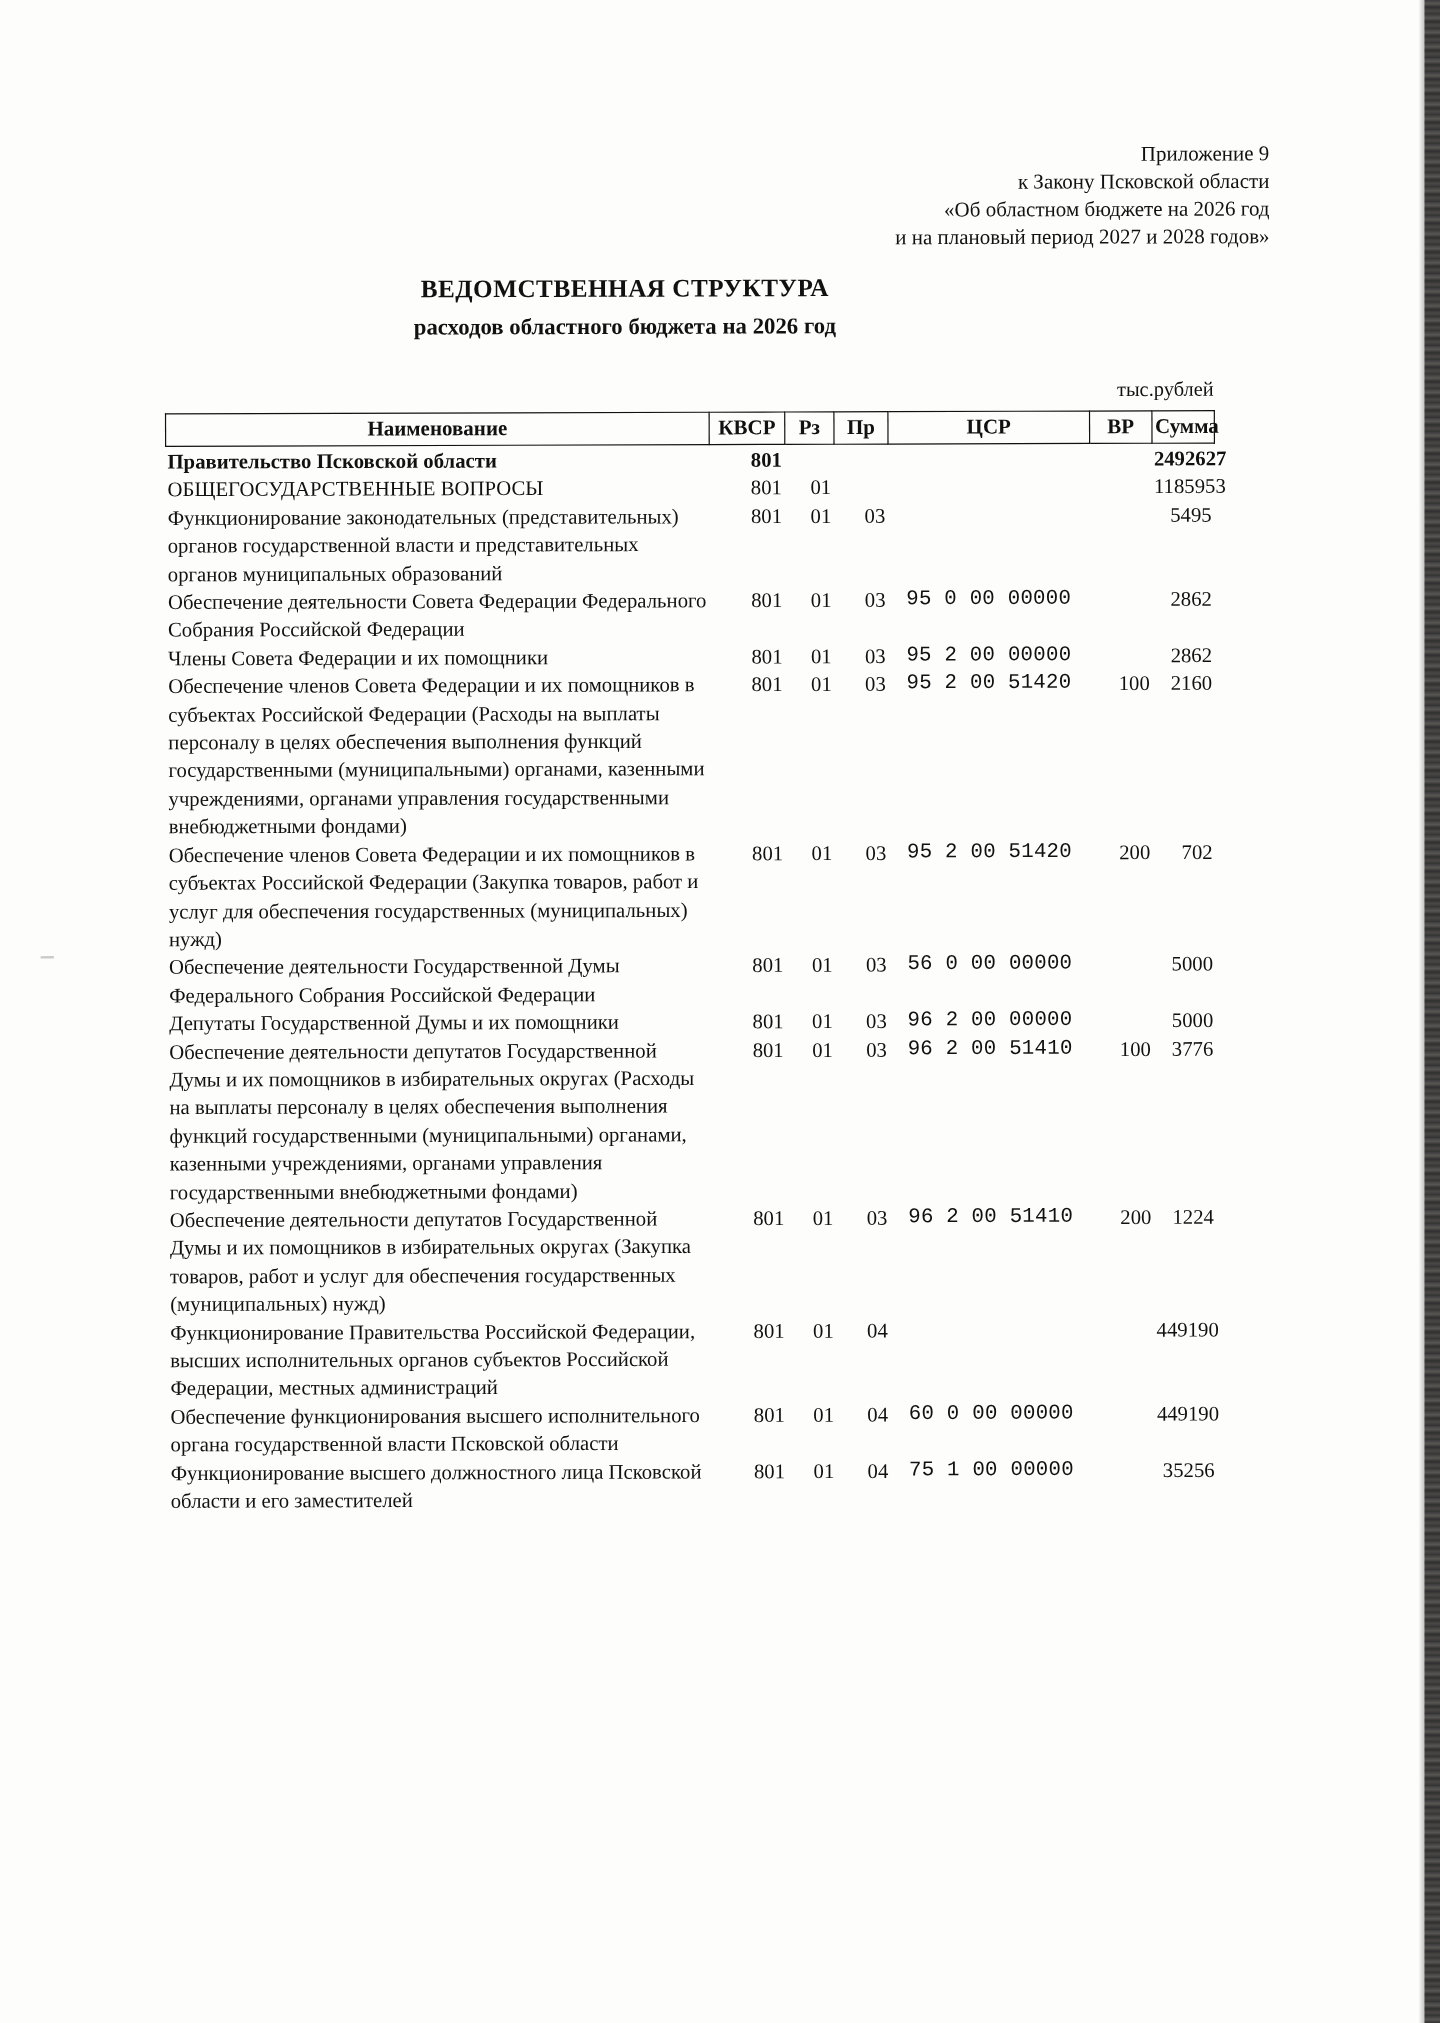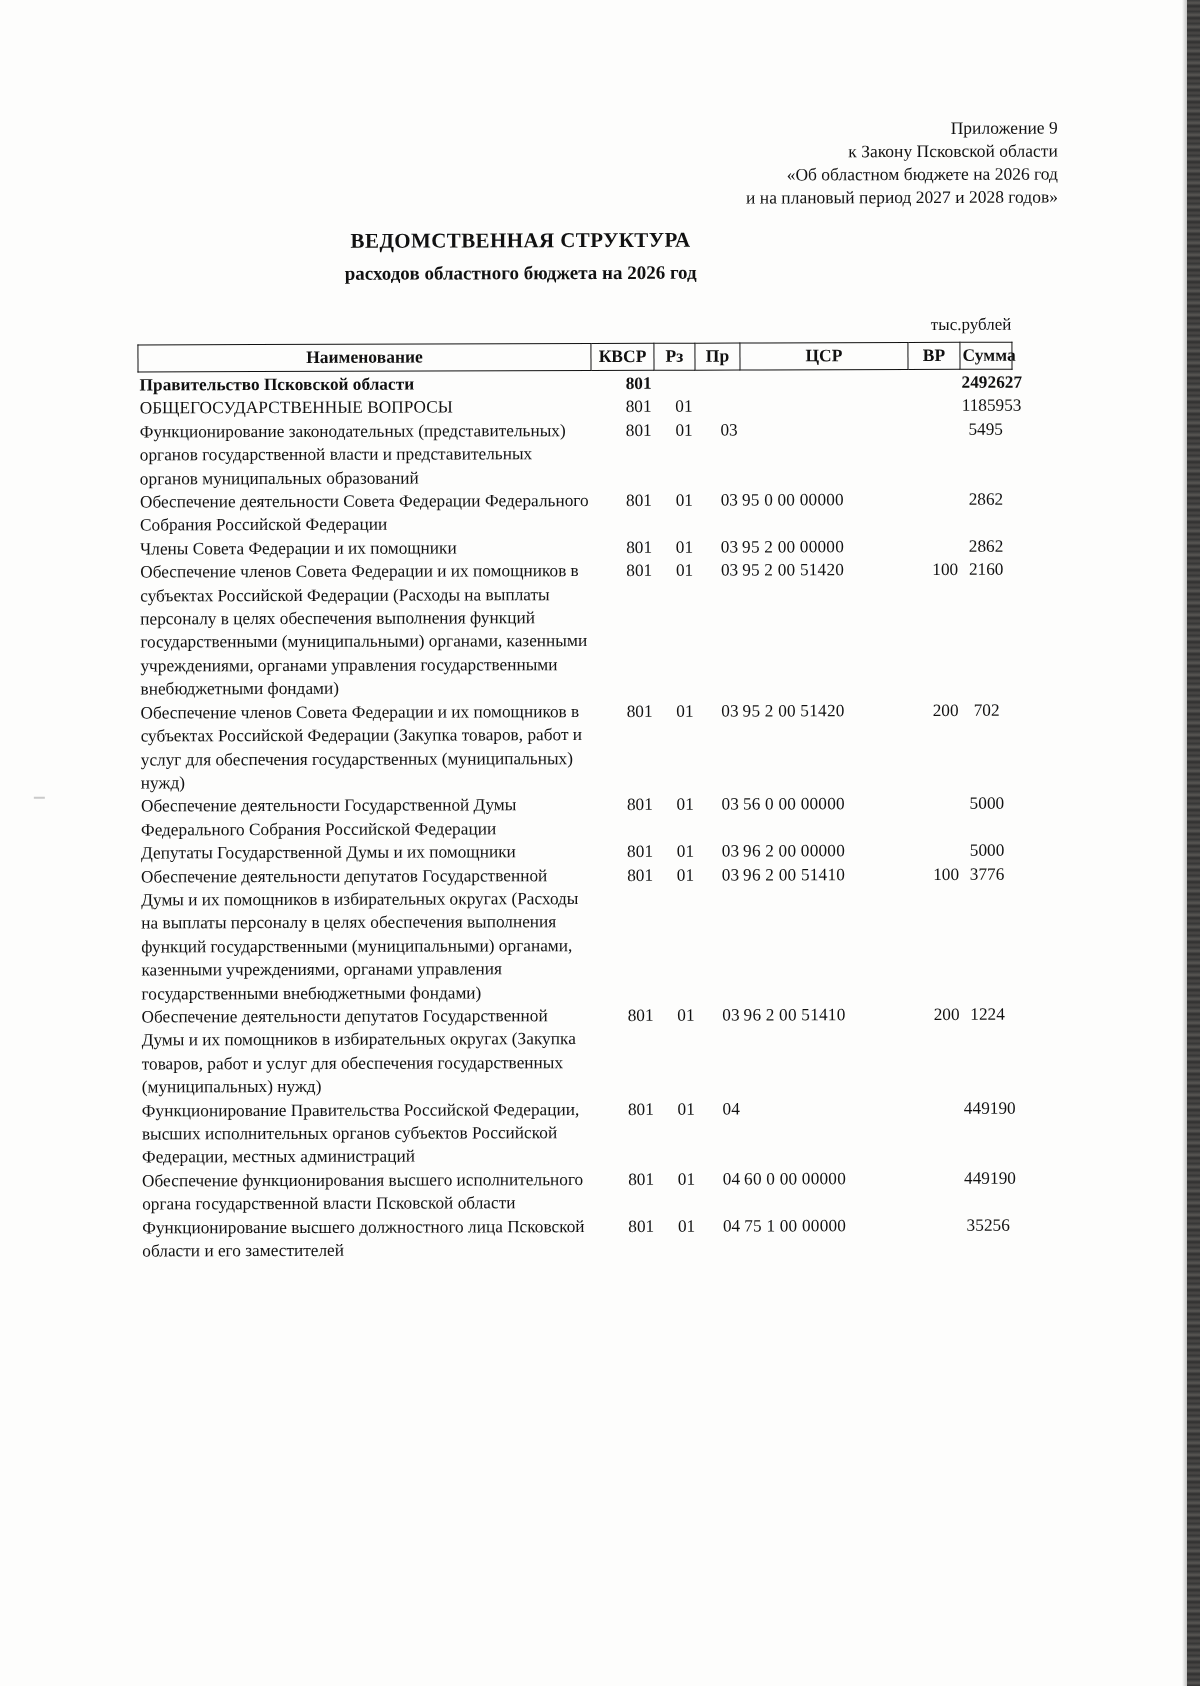--- a/index.html
+++ b/index.html
@@ -104,23 +104,23 @@
   }
   table.body td{
     border:none;
     font-size:17.3px;
     line-height:23.4px;
     padding:0 2px;
     vertical-align:top;
   }
   td.name{text-align:left;padding-left:2px;}
   td.kvsr,td.rz,td.pr{text-align:right;}
-  td.csr{text-align:left;letter-spacing:.2px;}
+  td.csr{text-align:center;letter-spacing:.2px;font-family:Liberation Mono, monospace;}
   td.vr{text-align:right;}
-  td.sum{text-align:center;padding-right:9px;font-family:Liberation Serif, serif;}
+  td.sum{text-align:right;padding-right:9px;font-family:Liberation Serif, serif;}
   tr.bold td{font-weight:bold;}
 </style>
 </head>
 <body>
 
 <div class="page"></div>
 
 <div class="content">
 
   <div class="appendix">

